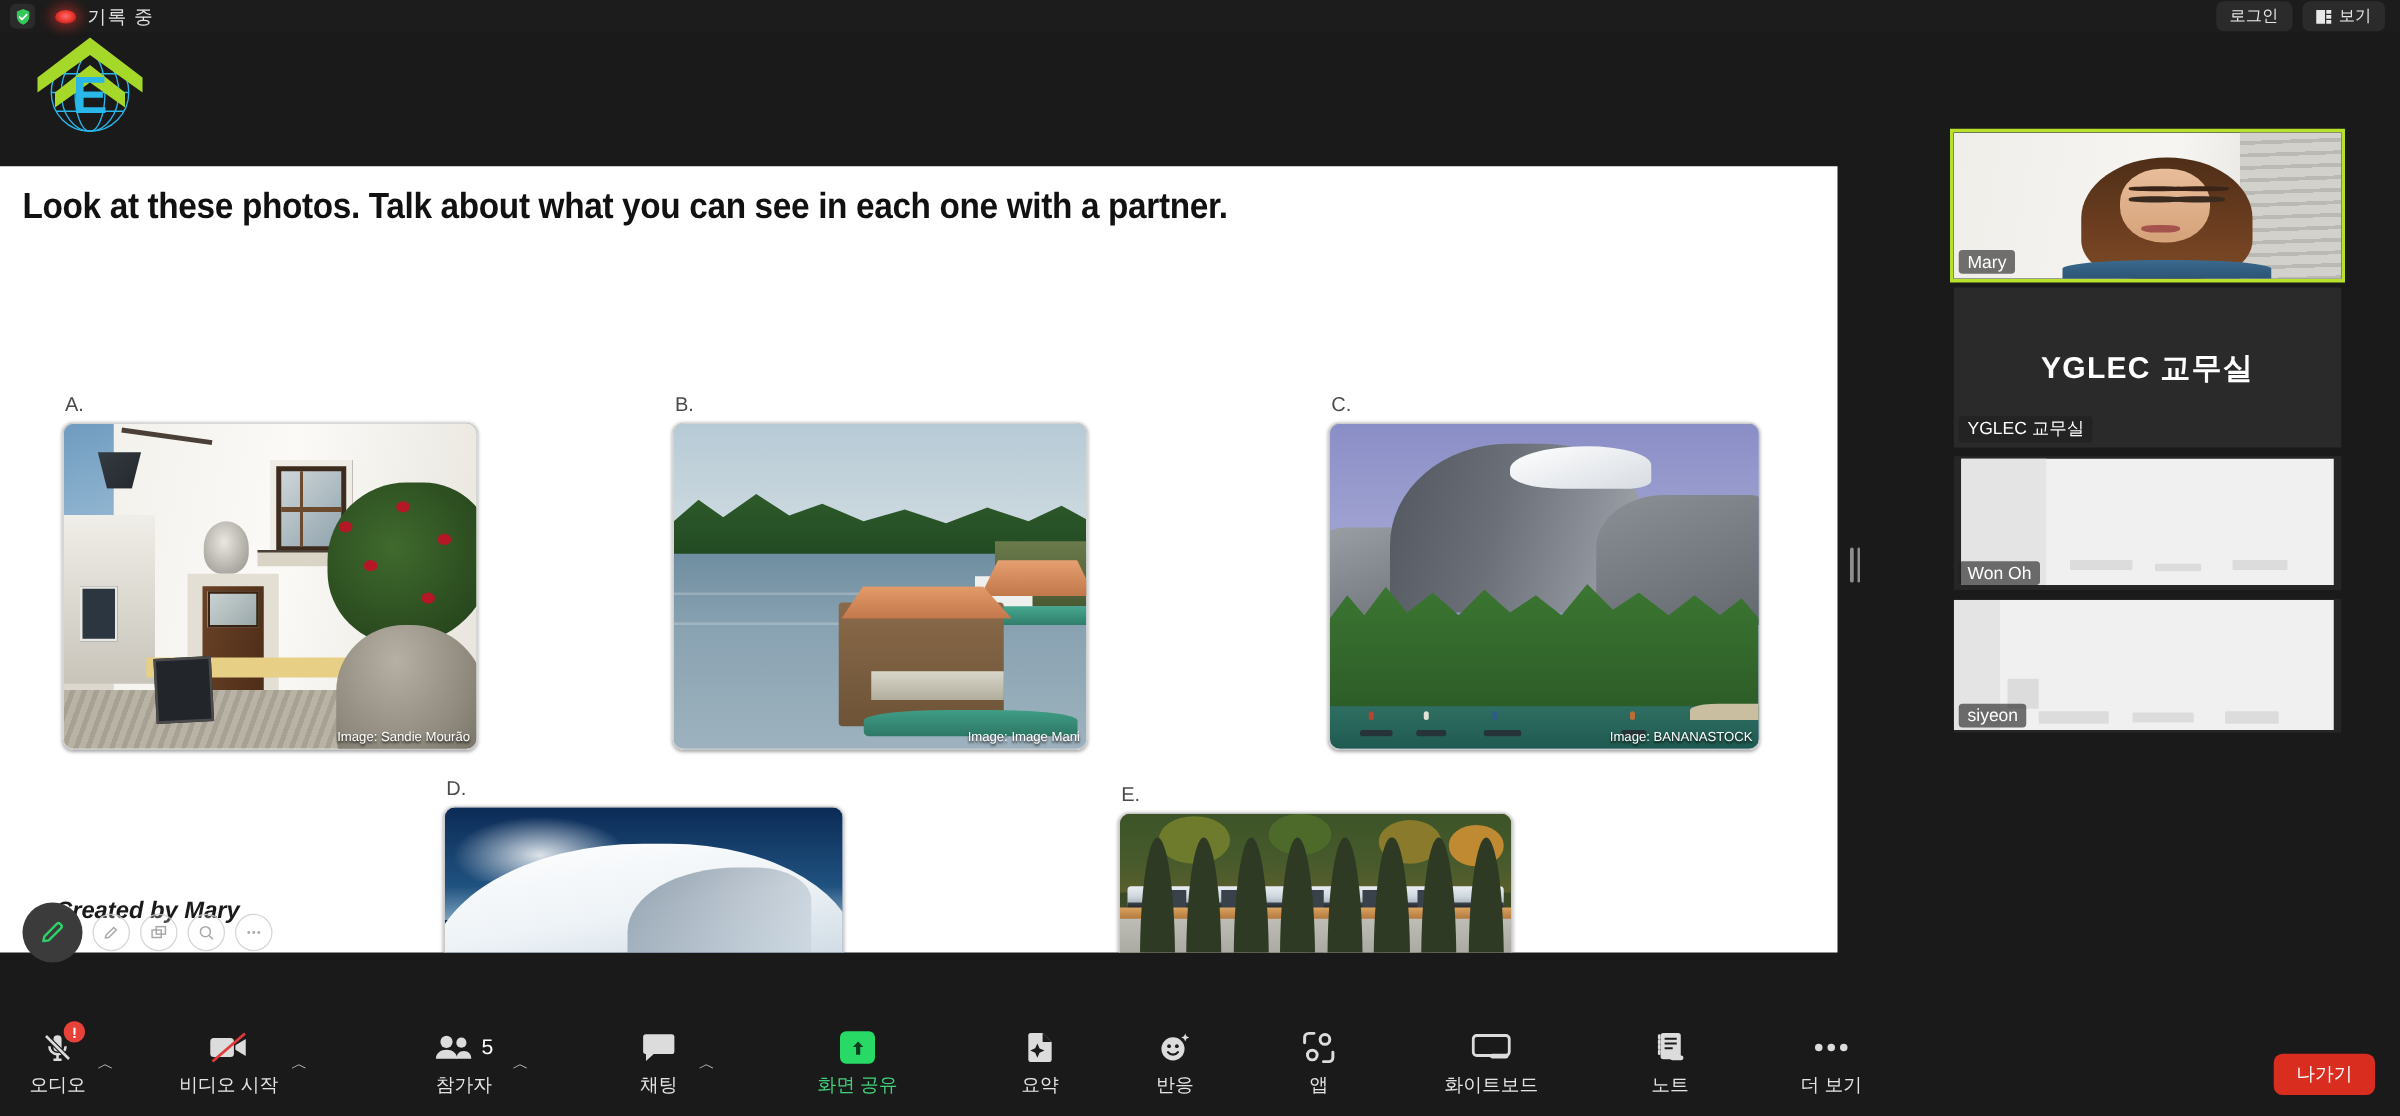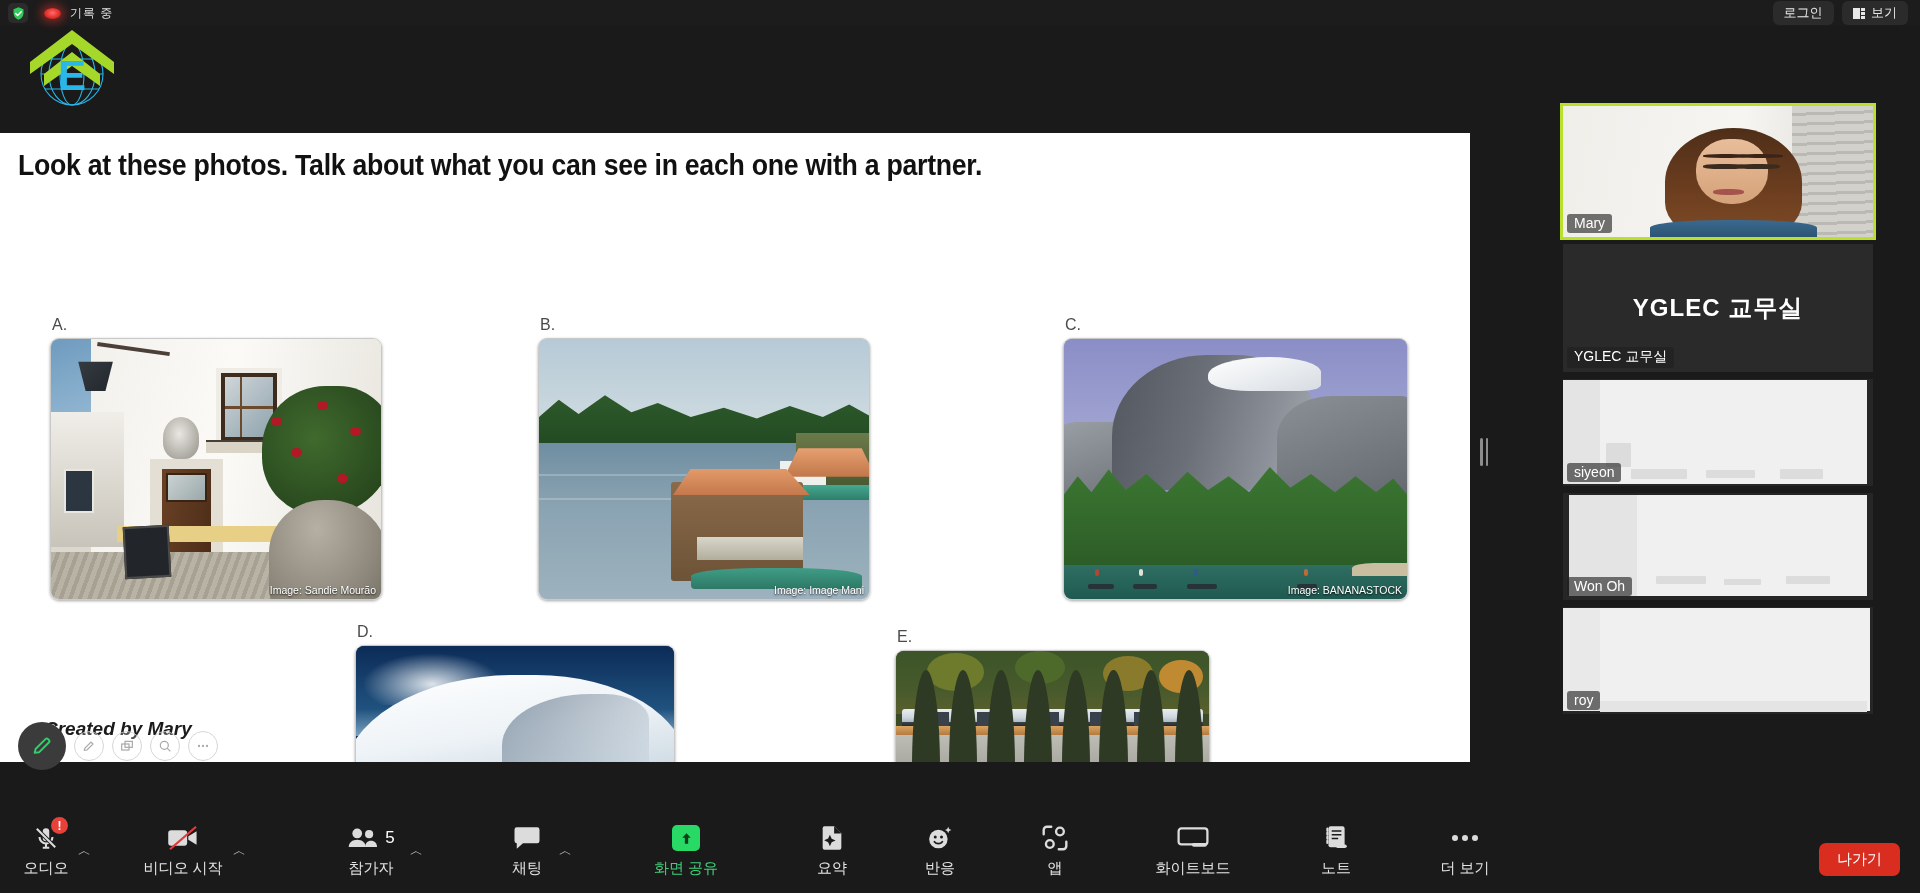--- a/index.html
+++ b/index.html
@@ -21,21 +21,21 @@
     width: 20px; height: 20px; display:flex; align-items:center; justify-content:center;
     background:#2b2b2b; border-radius:5px; margin-right: 16px;
   }
   .shield svg { width: 15px; height: 15px; display:block; }
   .rec-group { display:flex; align-items:center; gap:9px; }
   .rec-dot {
     width: 17px; height: 11px; border-radius: 50%;
     background: radial-gradient(ellipse at 50% 45%, #ff6b6b 0%, #e8352e 50%, #8d1512 100%);
     box-shadow: 0 0 9px 4px rgba(230,50,45,0.45);
   }
-  .rec-text { font-size: 12px; color: #e2e2e2; letter-spacing: 1px; }
+  .rec-text { font-size: 15px; color: #e2e2e2; letter-spacing: 1px; }
   .topbar-right { margin-left: auto; display:flex; align-items:center; gap: 8px; padding-right: 4px;}
   .tb-btn {
     background: #2b2b2b; border-radius: 6px; padding: 3px 11px;
     font-size: 13px; color: #e8e8e8; display:flex; align-items:center; gap: 6px;
     cursor: pointer; white-space: nowrap;
   }
   .view-glyph { display:inline-flex; gap:1.5px; align-items:center; }
   .view-glyph i { display:block; background:#e8e8e8; }
   .view-glyph i.big { width:7px; height:11px; }
   .view-glyph i.col { width:4px; height:11px; display:flex; flex-direction:column; justify-content:space-between; background:none;}
@@ -223,21 +223,21 @@
   
   .filmstrip { position:absolute; left:1563px; top:106px; width:310px; z-index:20; }
   .tile { position:relative; width: 310px; margin-bottom: 7px; }
   .tile .inner { position:relative; width:100%; height:100%; overflow:hidden; background:#262626; }
   .tile.active { outline: 3px solid #b9e02a; outline-offset: 0px; }
   .name-tag {
     position:absolute; left:4px; bottom:4px; z-index:6;
     background: rgba(30,30,30,.62); color:#fff; font-size: 14px;
     padding: 1px 7px 2px; border-radius: 3px; white-space:nowrap;
   }
-  .tile-mary { height: 131px; }
+  .tile-mary { height: 117px; }
   .tile-text { height: 128px; background:#2a2a2a; display:flex; align-items:center; justify-content:center; }
   .tile-text .big { font-size: 24px; font-weight: bold; color:#fff; letter-spacing:1px; }
   .tile-doc { height: 107px; background:#1f1f1f; }
 
   
   .cam { position:absolute; inset:0; background: linear-gradient(100deg,#efeee9 0%, #f6f5f2 55%, #d9d7d2 100%); }
   .cam .blind { position:absolute; right:0; top:0; width:26%; height:100%;
     background: repeating-linear-gradient(178deg,#d3d1cc 0 7px,#bbb9b3 7px 10px); }
   .cam .hair { position:absolute; left:33%; top:17%; width:44%; height:83%;
     background: linear-gradient(180deg,#4e2e18 0%, #6b3d1f 55%, #7d4a26 100%);
@@ -525,49 +525,41 @@
       <div class="name-tag">Mary</div>
     </div>
 
     <div class="tile tile-text">
       <div class="big">YGLEC 교무실</div>
       <div class="name-tag">YGLEC 교무실</div>
     </div>
 
     <div class="tile tile-doc">
       <div class="inner">
+        <div class="doc-bg" style="left:2%; top:2%; width:96%; height:94%;"></div>
+        <div class="doc-strip" style="left:2%; top:2%; width:22%; height:94%;"></div>
+        <div class="doc-line" style="left:30%; top:78%; width:16%; height:7%;"></div>
+        <div class="doc-line" style="left:52%; top:80%; width:12%; height:6%;"></div>
+        <div class="doc-line" style="left:72%; top:78%; width:14%; height:7%;"></div>
+      </div>
+      <div class="name-tag">Won Oh</div>
+    </div>
+
+    <div class="tile tile-doc">
+      <div class="inner">
         <div class="doc-bg" style="left:10%; top:1%; width:88%; height:97%;"></div>
         <div class="doc-strip" style="left:0%; top:1%; width:12%; height:97%;"></div>
         <div class="doc-line" style="left:14%; top:60%; width:8%; height:22%;"></div>
         <div class="doc-line" style="left:22%; top:84%; width:18%; height:9%;"></div>
         <div class="doc-line" style="left:46%; top:85%; width:16%; height:8%;"></div>
         <div class="doc-line" style="left:70%; top:84%; width:14%; height:9%;"></div>
       </div>
       <div class="name-tag">siyeon</div>
     </div>
 
-    <div class="tile tile-doc">
-      <div class="inner">
-        <div class="doc-bg" style="left:2%; top:2%; width:96%; height:94%;"></div>
-        <div class="doc-strip" style="left:2%; top:2%; width:22%; height:94%;"></div>
-        <div class="doc-line" style="left:30%; top:78%; width:16%; height:7%;"></div>
-        <div class="doc-line" style="left:52%; top:80%; width:12%; height:6%;"></div>
-        <div class="doc-line" style="left:72%; top:78%; width:14%; height:7%;"></div>
-      </div>
-      <div class="name-tag">Won Oh</div>
-    </div>
-
-    <div class="tile tile-doc">
-      <div class="inner">
-        <div class="doc-bg" style="left:0%; top:1%; width:99%; height:96%;"></div>
-        <div class="doc-strip" style="left:12%; top:88%; width:86%; height:10%;"></div>
-        <div class="doc-line" style="left:0%; top:1%; width:12%; height:96%; background:#e9e9e9;"></div>
-      </div>
-      <div class="name-tag">roy</div>
-    </div>
 
   </div>
 
   <div class="toolbar">
 
     <div class="caretwrap">
       <div class="tool" style="min-width:56px">
         <div class="ic">
           <svg viewBox="0 0 24 24" width="26" height="26">
             <path d="M12 3a3 3 0 0 1 3 3v6a3 3 0 0 1-6 0V6a3 3 0 0 1 3-3z" fill="#dcdcdc"></path>

